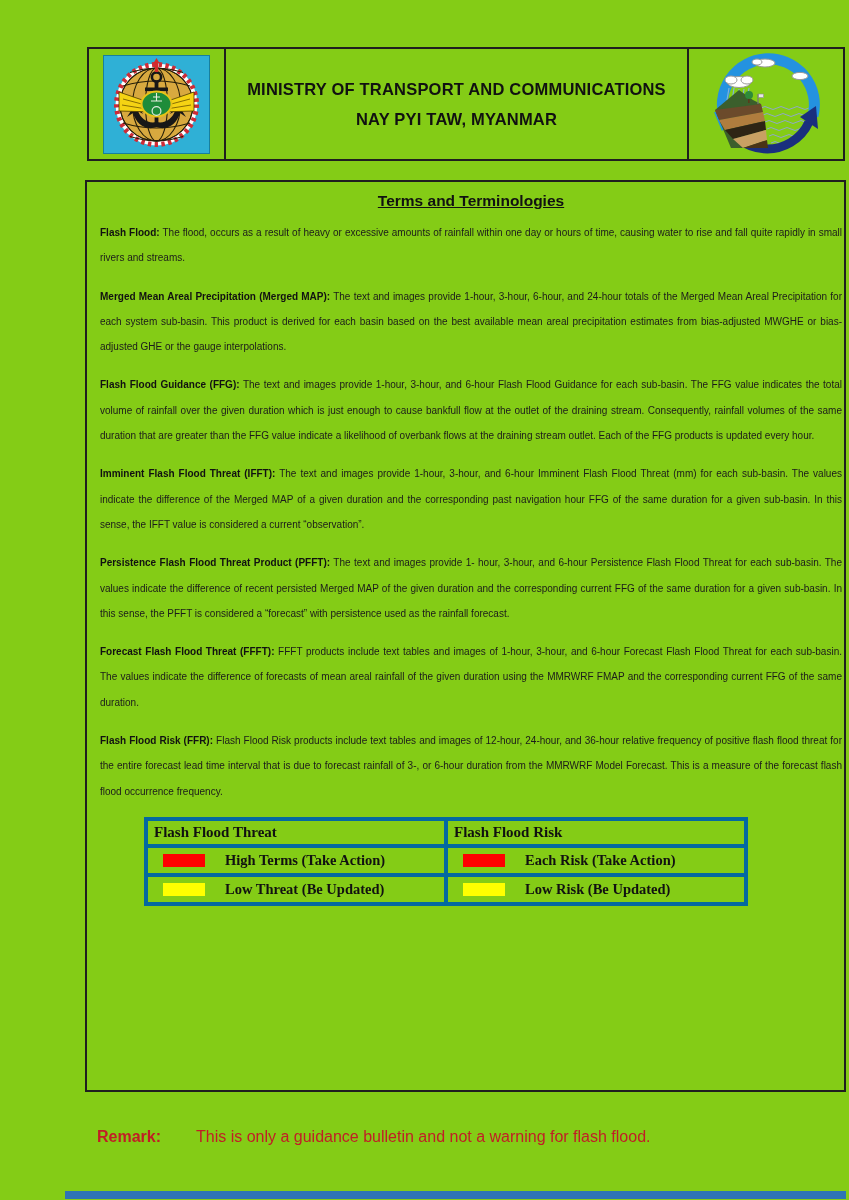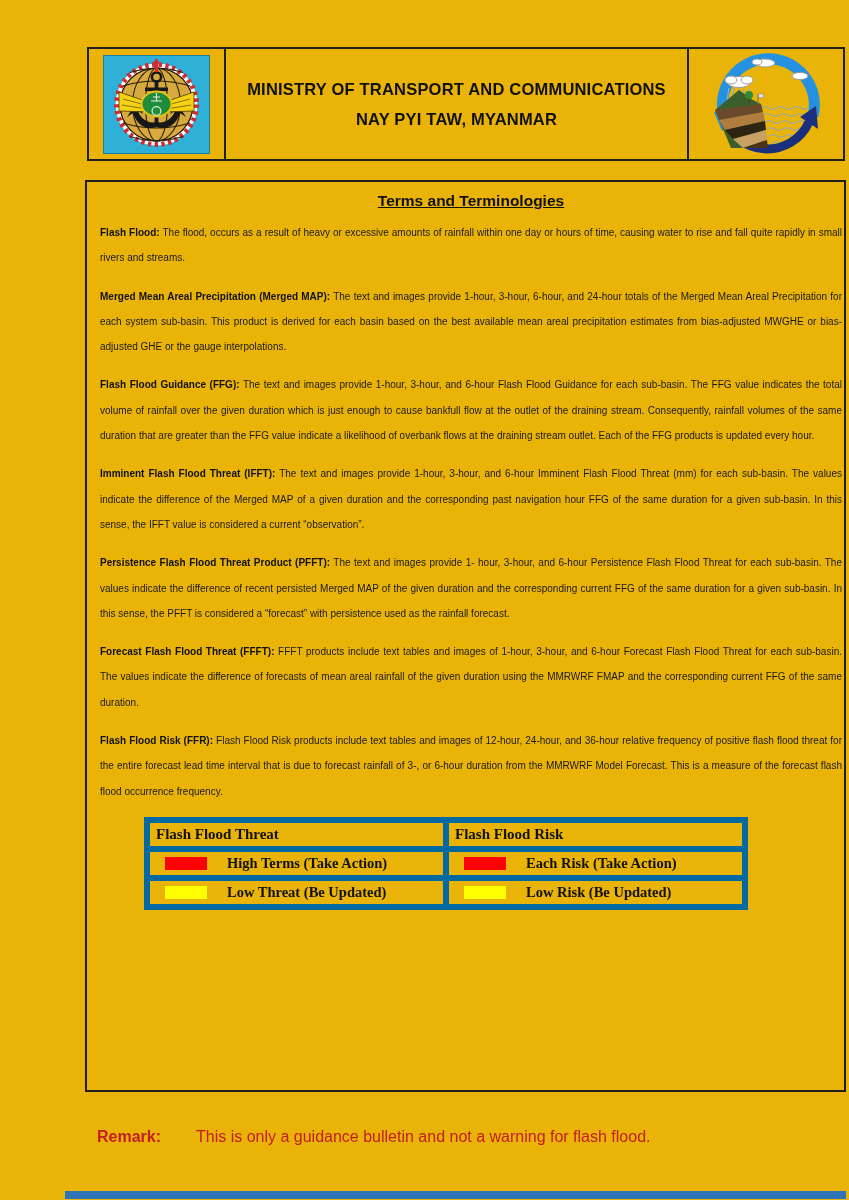--- a/index.html
+++ b/index.html
@@ -1,17 +1,17 @@
 <!DOCTYPE html>
 <html><head>
 <meta charset="utf-8">
 <style>
   html,body{margin:0;padding:0;background:#ffffff;}
   .page{
-    position:relative;width:849px;height:1200px;background:#eab308;
+    position:relative;width:849px;height:1200px;background:#84cc16;
     font-family:"Liberation Sans","DejaVu Sans",sans-serif;color:#1b1b1b;overflow:hidden;
   }
   
   .header-box{
     position:absolute;left:87px;top:47px;width:758px;height:114px;
     border:2px solid #1f1f1f;box-sizing:border-box;display:flex;align-items:stretch;
   }
   .logo-cell{display:flex;align-items:center;justify-content:center;box-sizing:border-box;}
   .logo-cell.left{width:137px;border-right:2px solid #1f1f1f;}
   .logo-cell.right{width:156px;border-left:2px solid #1f1f1f;}
@@ -29,21 +29,21 @@
   .para{
     margin:0 0 13px 0;font-size:10px;line-height:25.3px;text-align:justify;color:#1b1b1b;
   }
   .para .term{font-weight:bold;color:#111;}
   
   .legend-table{
     border-collapse:collapse;margin:4px 0 0 44px;width:604px;
     font-family:"Liberation Serif","DejaVu Serif",serif;font-weight:bold;font-size:14.5px;color:#111;
   }
   .legend-table th,.legend-table td{
-    border:6px solid #0369a1;box-sizing:border-box;width:302px;text-align:left;
+    border:4px solid #0369a1;box-sizing:border-box;width:302px;text-align:left;
   }
   .legend-table{border:2px solid #1f1f1f;}
   .legend-table th{padding:3px 6px;height:25px;font-size:15px;}
   .legend-table td{height:29px;padding:2px 6px;}
   .swatch{
     display:inline-block;width:42px;height:13px;margin:0 20px 0 9px;vertical-align:-2px;
   }
   
   .remark{position:absolute;left:97px;top:1128px;font-size:16px;}
   .remark-label{display:inline-block;width:99px;}

